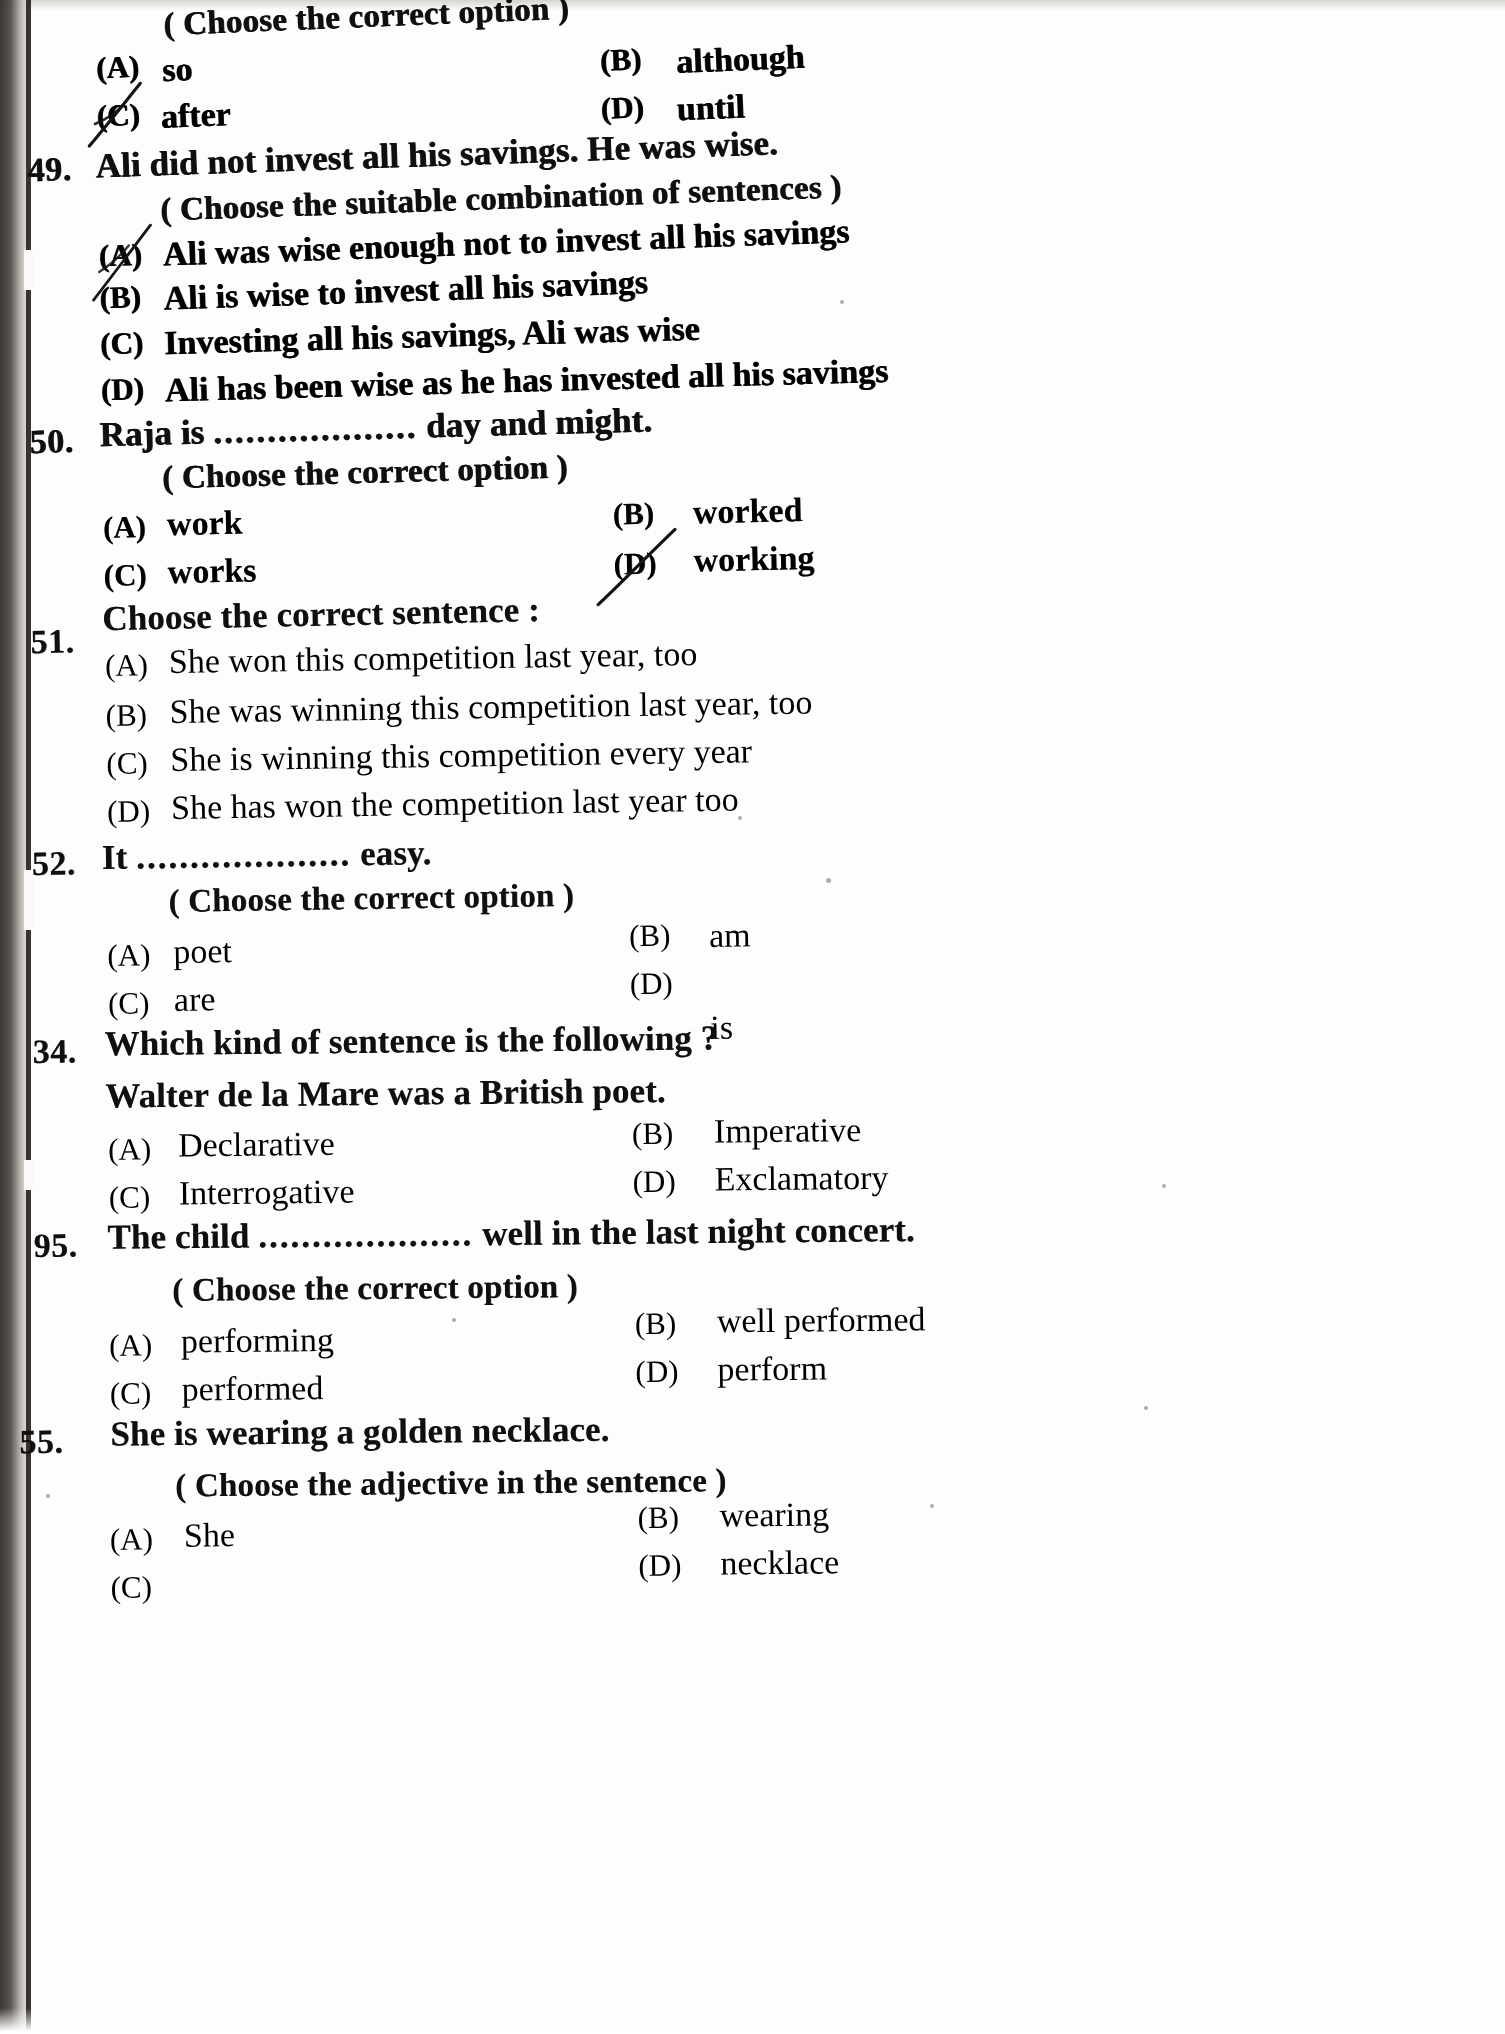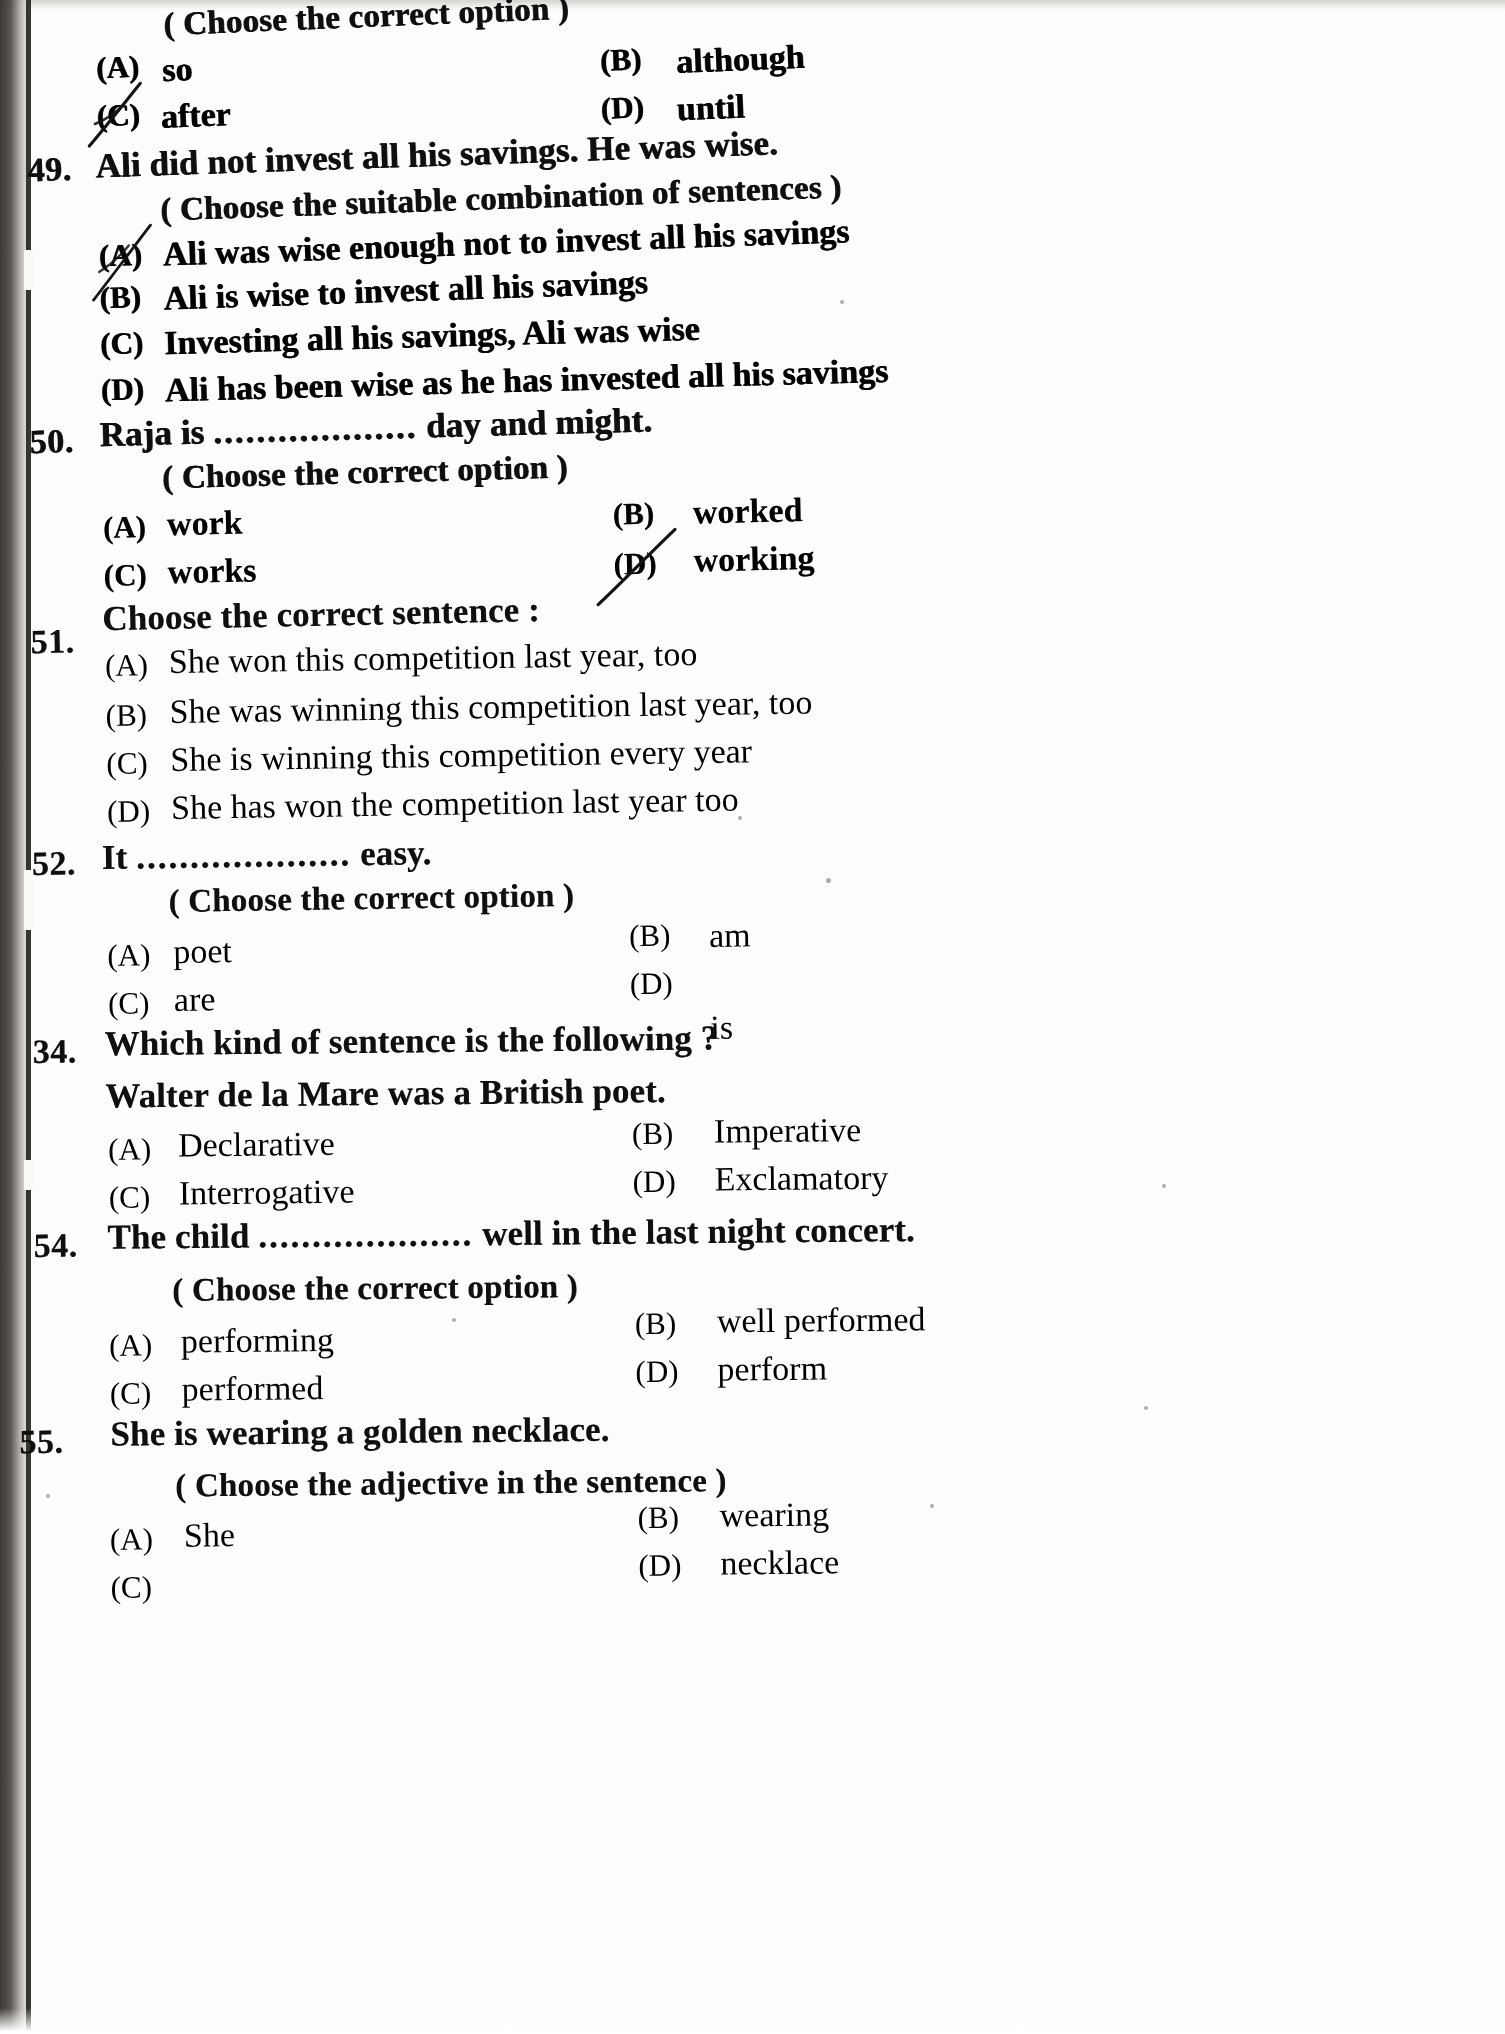--- a/index.html
+++ b/index.html
@@ -197,21 +197,21 @@
 
     <div class="olabel light sk6" style="left:630px;top:1116px;">(B)</div>
     <div class="otext light sk6" style="left:712px;top:1114px;">Imperative</div>
 
     <div class="olabel light sk6" style="left:106px;top:1172px;">(C)</div>
     <div class="otext light sk6" style="left:176px;top:1168px;">Interrogative</div>
 
     <div class="olabel light sk6" style="left:630px;top:1164px;">(D)</div>
     <div class="otext light sk6" style="left:712px;top:1162px;">Exclamatory</div>
 
-    <div class="qnum med sk6" style="left:30px;top:1218px;">54.</div>
+    <div class="qnum med sk6" style="left:30px;top:1218px;">95.</div>
     <div class="row stem med sk6" style="left:104px;top:1212px;">
       <span>The child </span><span class="dots">....................</span><span> well in the last night concert.</span>
     </div>
 
     <div class="row instr med sk6" style="left:168px;top:1266px;">( Choose the correct option )</div>
 
     <div class="olabel light sk6" style="left:104px;top:1320px;">(A)</div>
     <div class="otext light sk6" style="left:176px;top:1316px;">performing</div>
 
     <div class="olabel light sk6" style="left:630px;top:1306px;">(B)</div>

